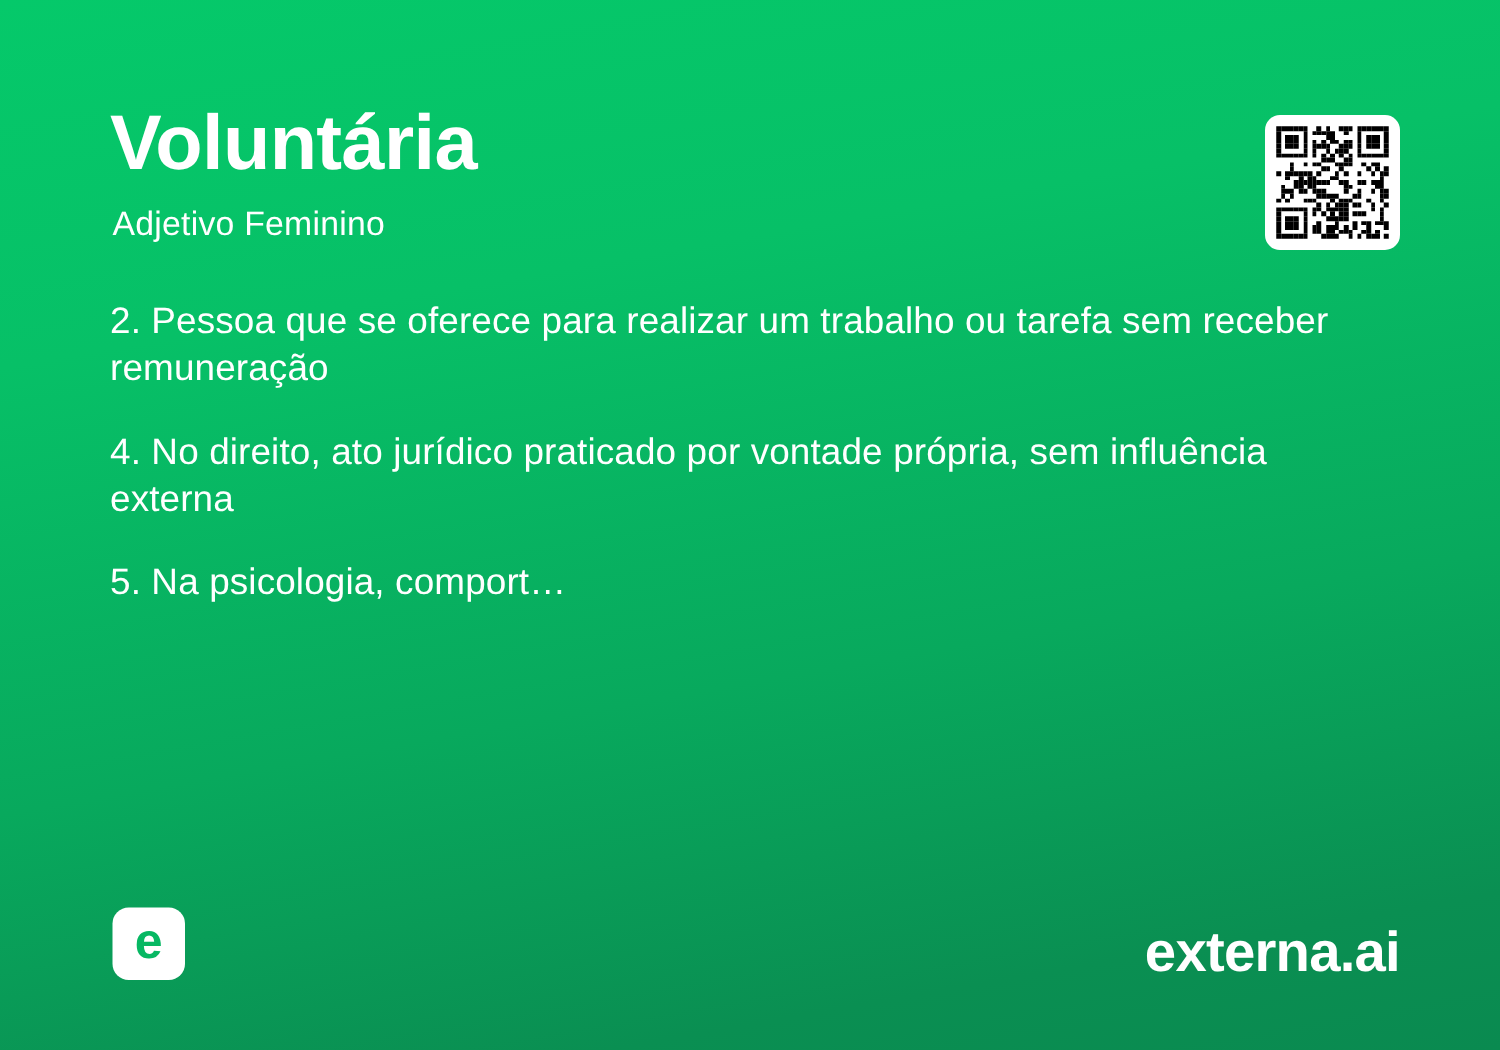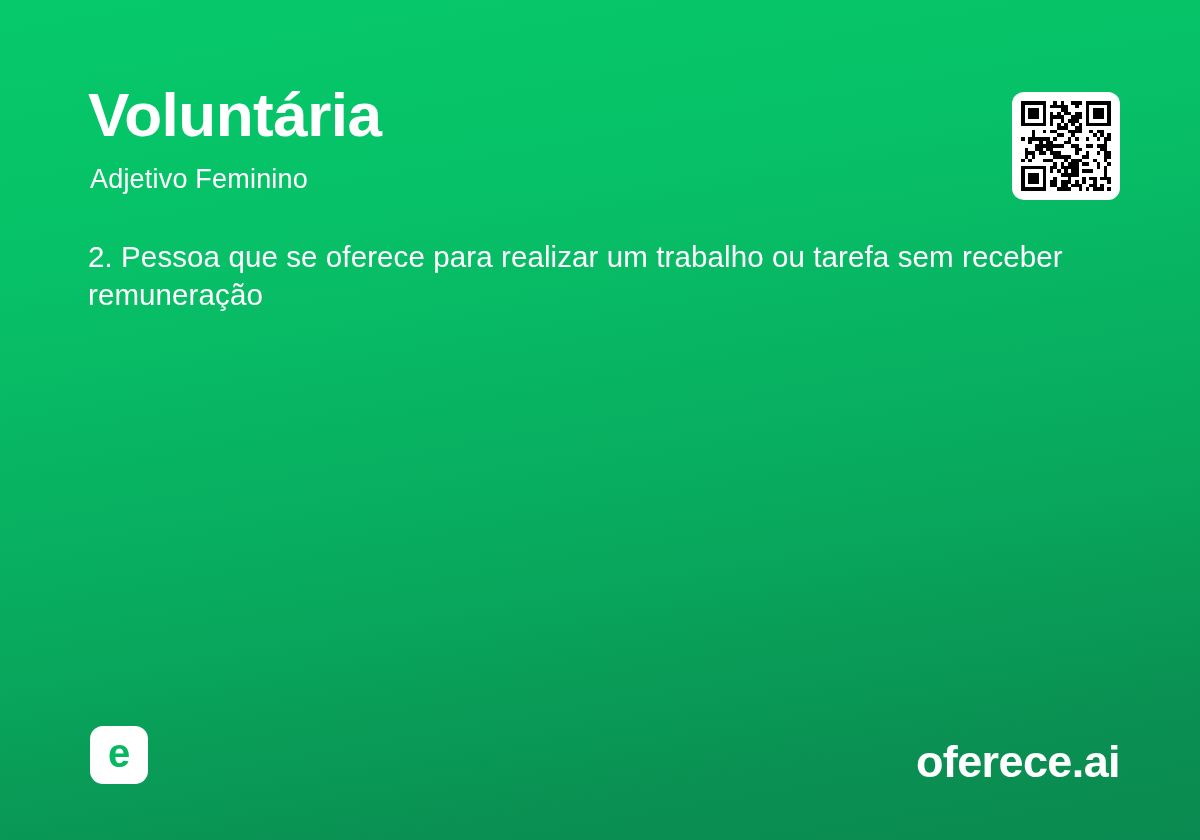--- a/index.html
+++ b/index.html
@@ -759,21 +759,23 @@
           <i></i>
           <i></i>
           <i></i>
           <i style="background: transparent;"></i>
           <i></i>
         </div>
     </div>
 
     <div class="definitions">
       <p class="definition">2. Pessoa que se oferece para realizar um trabalho ou tarefa sem receber remuneração</p>
+      <p class="definition">4. No direito, ato jurídico praticado por vontade própria, sem influência externa</p>
+      <p class="definition">5. Na psicologia, comport…</p>
     </div>
 
     <div class="logo-badge">
       <span>e</span>
     </div>
-    <div class="brand">oferece.ai</div>
+    <div class="brand">externa.ai</div>
 
   </div>
 </div>
 
 </body></html>

